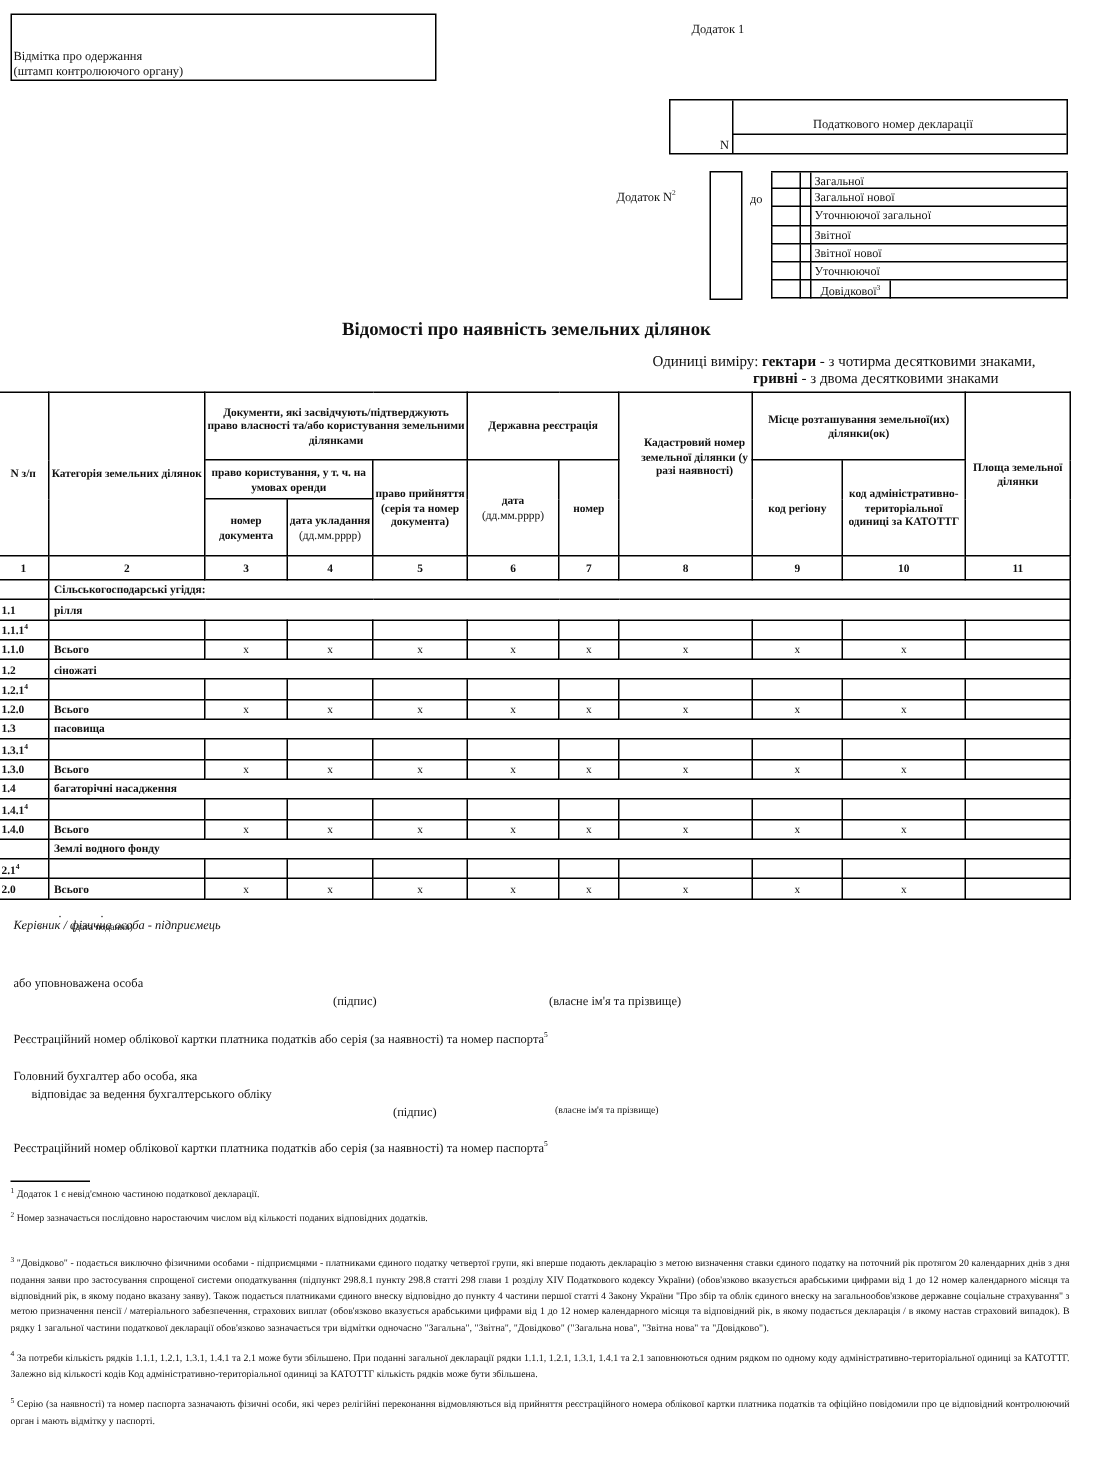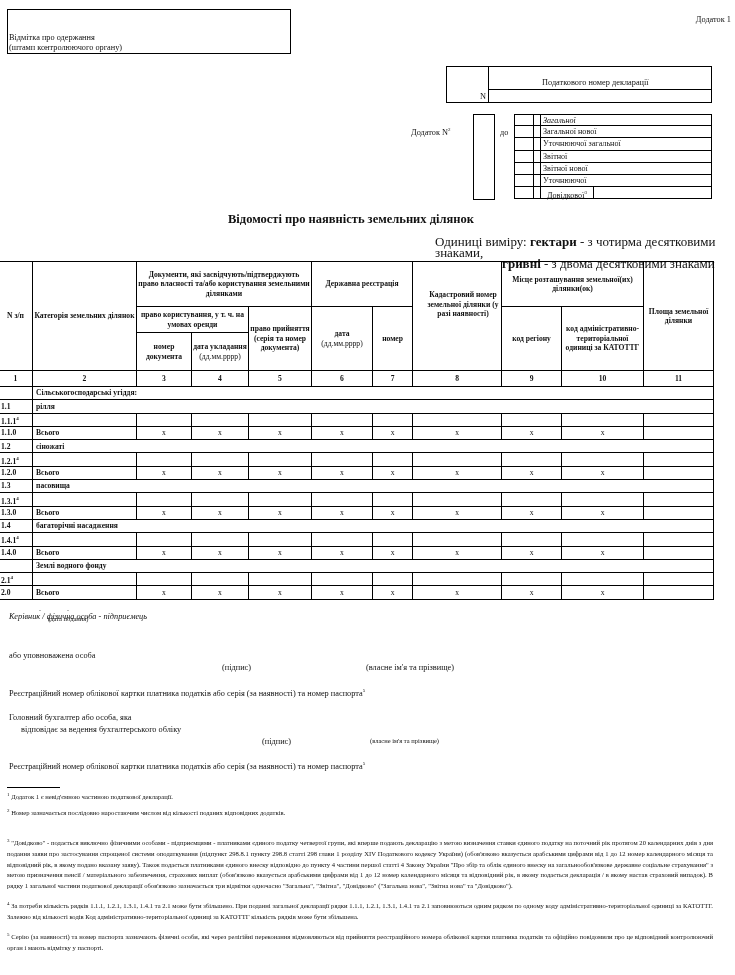--- a/index.html
+++ b/index.html
@@ -1,37 +1,37 @@
 <!DOCTYPE html>
 <html><head>
 <meta charset="utf-8">
 <style>
   html, body { margin:0; padding:0; background:#ffffff; }
   body { width:735px; height:975px; position:relative; overflow:hidden; font-family:"Liberation Serif", serif; color:#111; }
   .abs { position:absolute; }
   .stamp { left:7px; top:9px; width:284px; height:45px; border:1.5px solid #000; box-sizing:border-box; font-size:8.3px; line-height:10px; }
   .stamp .t { position:absolute; left:1px; bottom:0px; }
-  .addtitle { left:461px; top:14px; font-size:8.3px; line-height:11px; width:270px;text-align:right; }
+  .addtitle { left:461px; top:14px; font-size:8.3px; line-height:11px; width:270px; }
   .ordbox { left:446px; top:66px; width:266px; height:37px; border:1.5px solid #000; box-sizing:border-box; }
   .ordbox .vl { position:absolute; left:41px; top:0; bottom:0; border-left:1.5px solid #000; }
   .ordbox .hl { position:absolute; left:41px; right:0; top:22px; border-top:1.5px solid #000; }
   .ordbox .lbl { position:absolute; left:95px; top:11px; font-size:8.3px; }
   .ordbox .n { position:absolute; left:33px; top:25px; font-size:8.3px; }
   .dodlbl { left:411px; top:127px; font-size:8.3px; }
   .dodlbl sup, .supx { font-size:5px; vertical-align:super; }
   .numbox { left:473px; top:114px; width:22px; height:86px; border:1.5px solid #000; box-sizing:border-box; }
   .dolbl { left:500px; top:128px; font-size:8.3px; }
   .types { left:514px; top:114px; width:198px; }
   .types .row { height:12.2px; border-bottom:1.2px solid #000; position:relative; box-sizing:border-box; }
-  .types .row:first-child { border-top:1.2px solid #000;font-style:italic; }
+  .types .row:first-child { border-top:1.2px solid #000; }
   .types .chk { position:absolute; left:0; width:20px; top:0; bottom:-1px; border-left:1.2px solid #000; border-right:1.2px solid #000; box-sizing:border-box; }
   .types .lab { position:absolute; left:26px; right:0; top:0; bottom:-1px; border-left:1.2px solid #000; border-right:1.2px solid #000; font-size:8.1px; line-height:11px; padding-left:2px; box-sizing:border-box; }
   .types .sub { position:absolute; left:52px; top:0; bottom:0; border-left:1.2px solid #000; }
   .title { left:228px; top:212px; font-size:12.5px; font-weight:bold; }
-  .units { left:435px; top:236px; font-size:13px; line-height:11px; }
+  .units { left:435px; top:236px; font-size:10px; line-height:11px; }
   .units b { font-weight:bold; }
   table.main { position:absolute; left:-2px; top:261px; border-collapse:collapse; table-layout:fixed; width:715px; }
   table.main td, table.main th { border:1.2px solid #000; font-size:7.6px; padding:0 1px; text-align:center; font-weight:bold; line-height:9.5px; overflow:hidden; }
   table.main th.n { font-weight:bold;padding-left:13px; }
   table.main td { height:12.3px; }
   table.main td.code { text-align:left; padding-left:2px; }
   table.main td.lft { text-align:left; padding-left:3px; }
   table.main td.x { font-weight:normal; }
   .fnum { font-weight:bold; }
   .sig { font-size:8.3px; }

